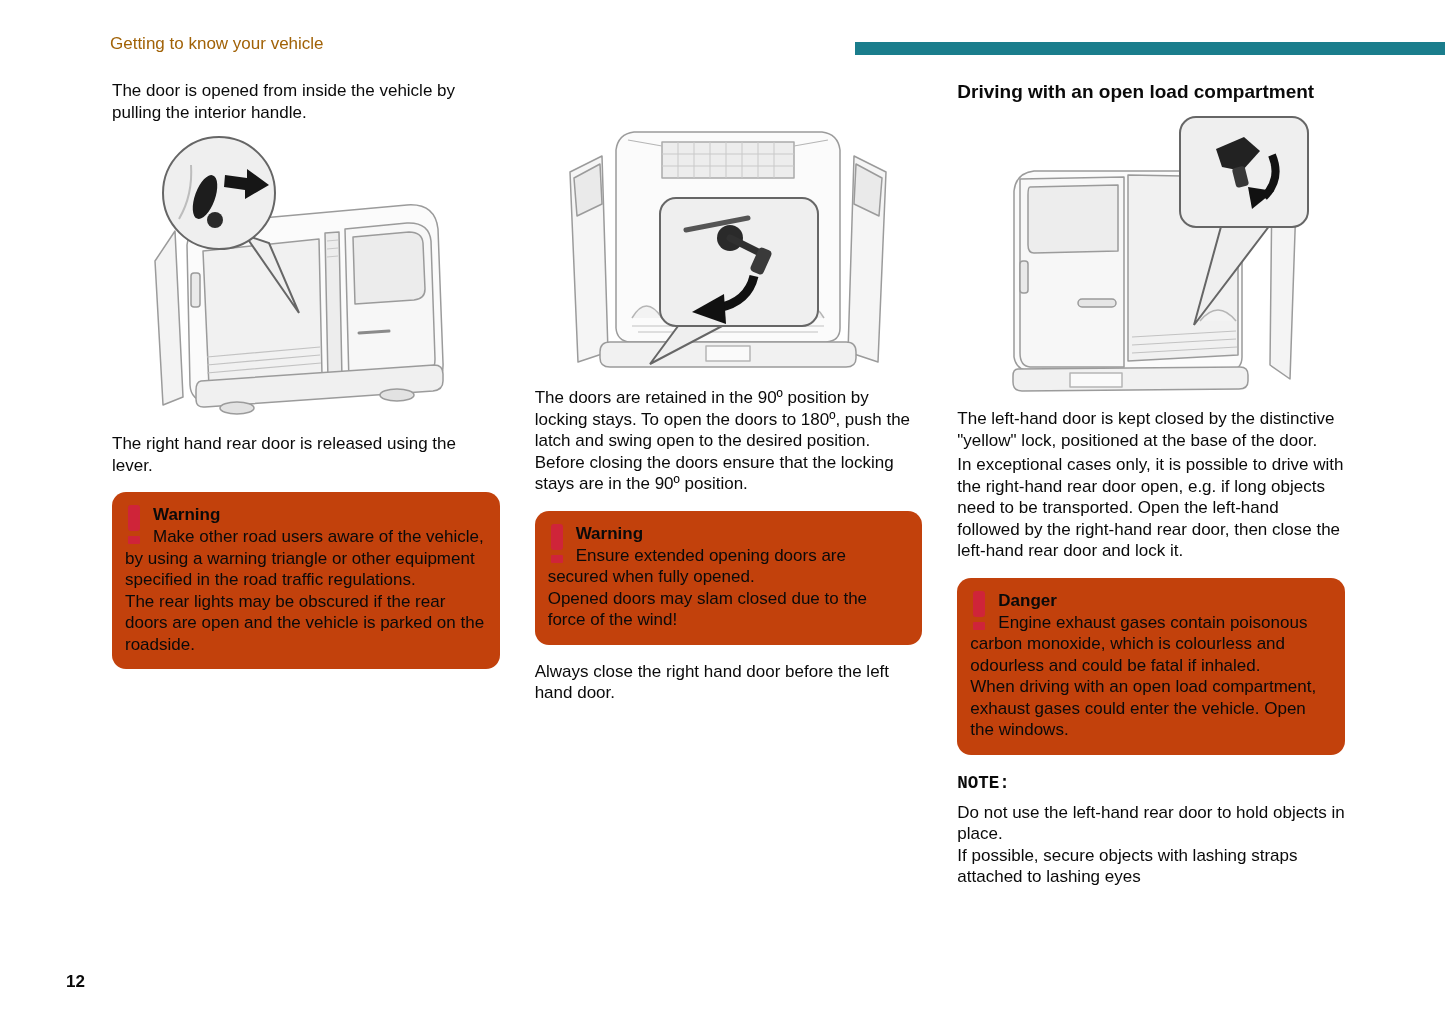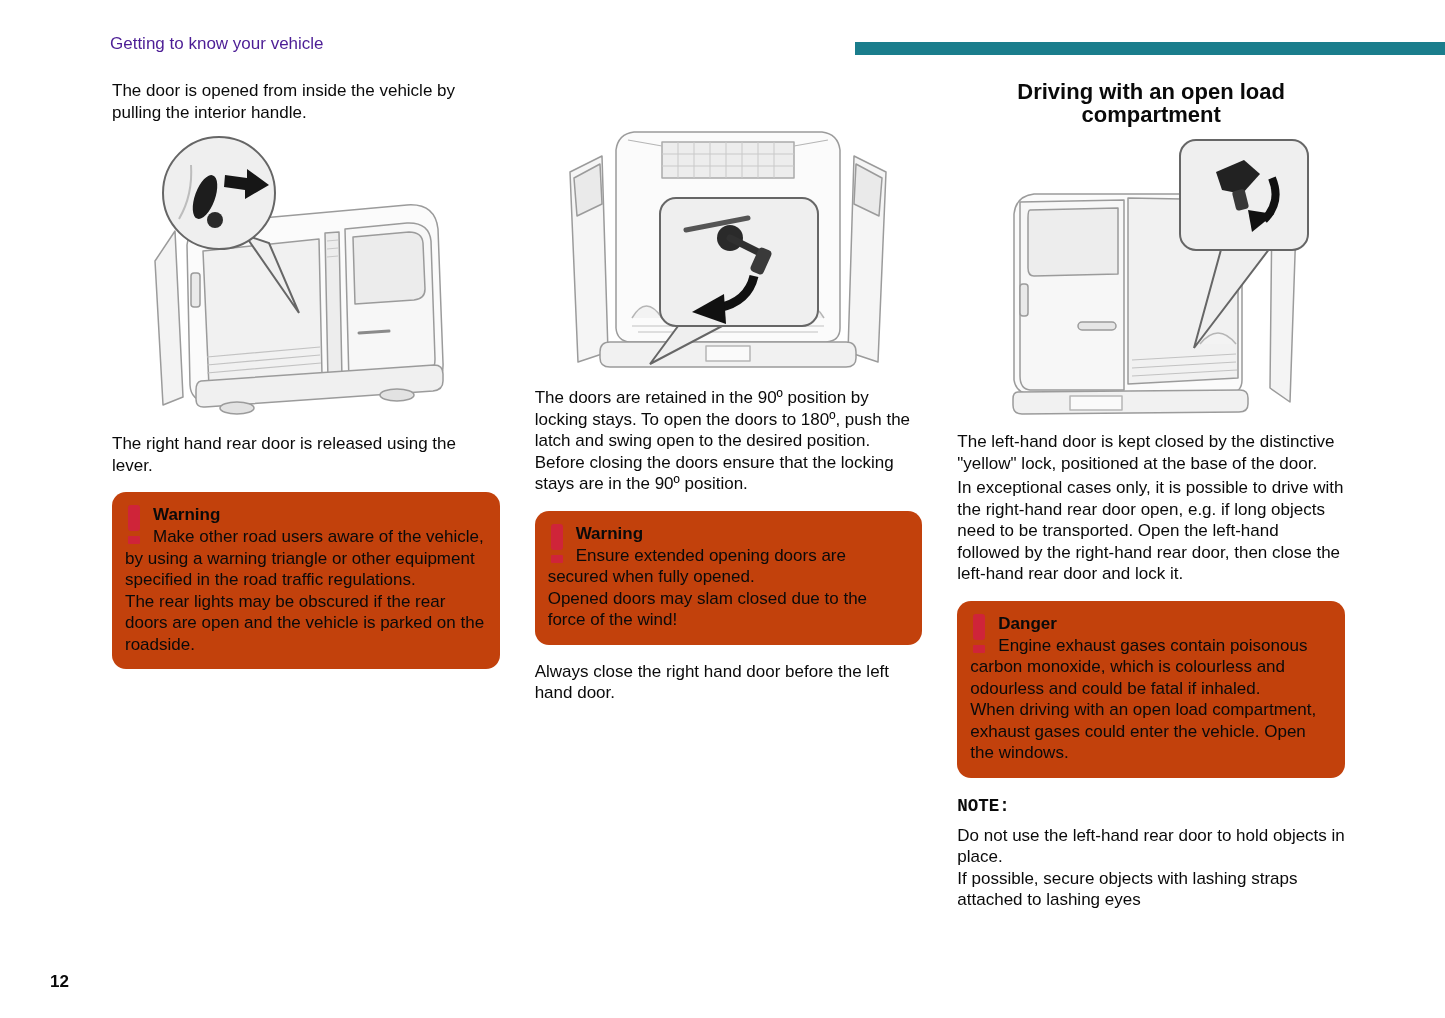--- a/index.html
+++ b/index.html
@@ -1,45 +1,45 @@
 <!DOCTYPE html>
 <html><head>
 <meta charset="utf-8">
 <style>
   * { margin:0; padding:0; box-sizing:border-box; }
   html,body { width:1445px; height:1018px; background:#ffffff; overflow:hidden; }
   body { font-family:"Liberation Sans", sans-serif; color:#0a0a0a; position:relative; }
 
-  .chapter-title { position:absolute; top:34px; left:110px; font-size:17px; color:#4c1d95; }
+  .chapter-title { position:absolute; top:34px; left:110px; font-size:17px; color:#a16207; }
   .accent-bar { position:absolute; top:42px; right:0; width:590px; height:13px; background:#1a7d8c; }
 
   .columns { position:absolute; top:80px; left:112px; right:100px;
              display:grid; grid-template-columns:1fr 1fr 1fr; column-gap:35px; }
 
   p.body { font-size:17px; line-height:21.5px; }
-  .col-heading { font-size:22px; font-weight:bold; line-height:23px; margin-bottom:0;text-align:center; }
+  .col-heading { font-size:19px; font-weight:bold; line-height:23px; margin-bottom:0; }
 
   figure { margin:8px auto 8px auto; display:block; text-align:center; }
   figure.first { margin-top:0; }
 
   .notice { background:#c2410c; border-radius:14px; padding:11px 14px 14px 13px; margin-top:16px; }
   .notice p { margin:0; }
   .excl { float:left; width:21px; height:42px; position:relative; margin-right:7px; }
   .excl::before { content:""; position:absolute; left:3px; top:2px; width:12px; height:26px;
                   border-radius:3px; background:#cf2439; }
   .excl::after  { content:""; position:absolute; left:3px; top:33px; width:12px; height:8px;
                   border-radius:1px; background:#cf2439; }
   .notice-title { font-weight:bold; font-size:17px; line-height:22px; padding-top:1px; }
 
   .caption { margin-top:6px; }
   .after-fig { margin-top:3px; }
   .closing { margin-top:16px; }
   .note-label { font-weight:bold; font-size:17.5px; margin-top:18px; margin-bottom:9px;font-family:Liberation Mono, monospace; }
 
-  .page-number { position:absolute; left:50px; bottom:26px; font-size:17px; font-weight:bold; }
+  .page-number { position:absolute; left:66px; bottom:26px; font-size:17px; font-weight:bold; }
 </style>
 </head>
 <body>
 
 <div class="page">
 
   <div class="chapter-title">Getting to know your vehicle</div>
   <div class="accent-bar"></div>
 
   <main class="columns">

